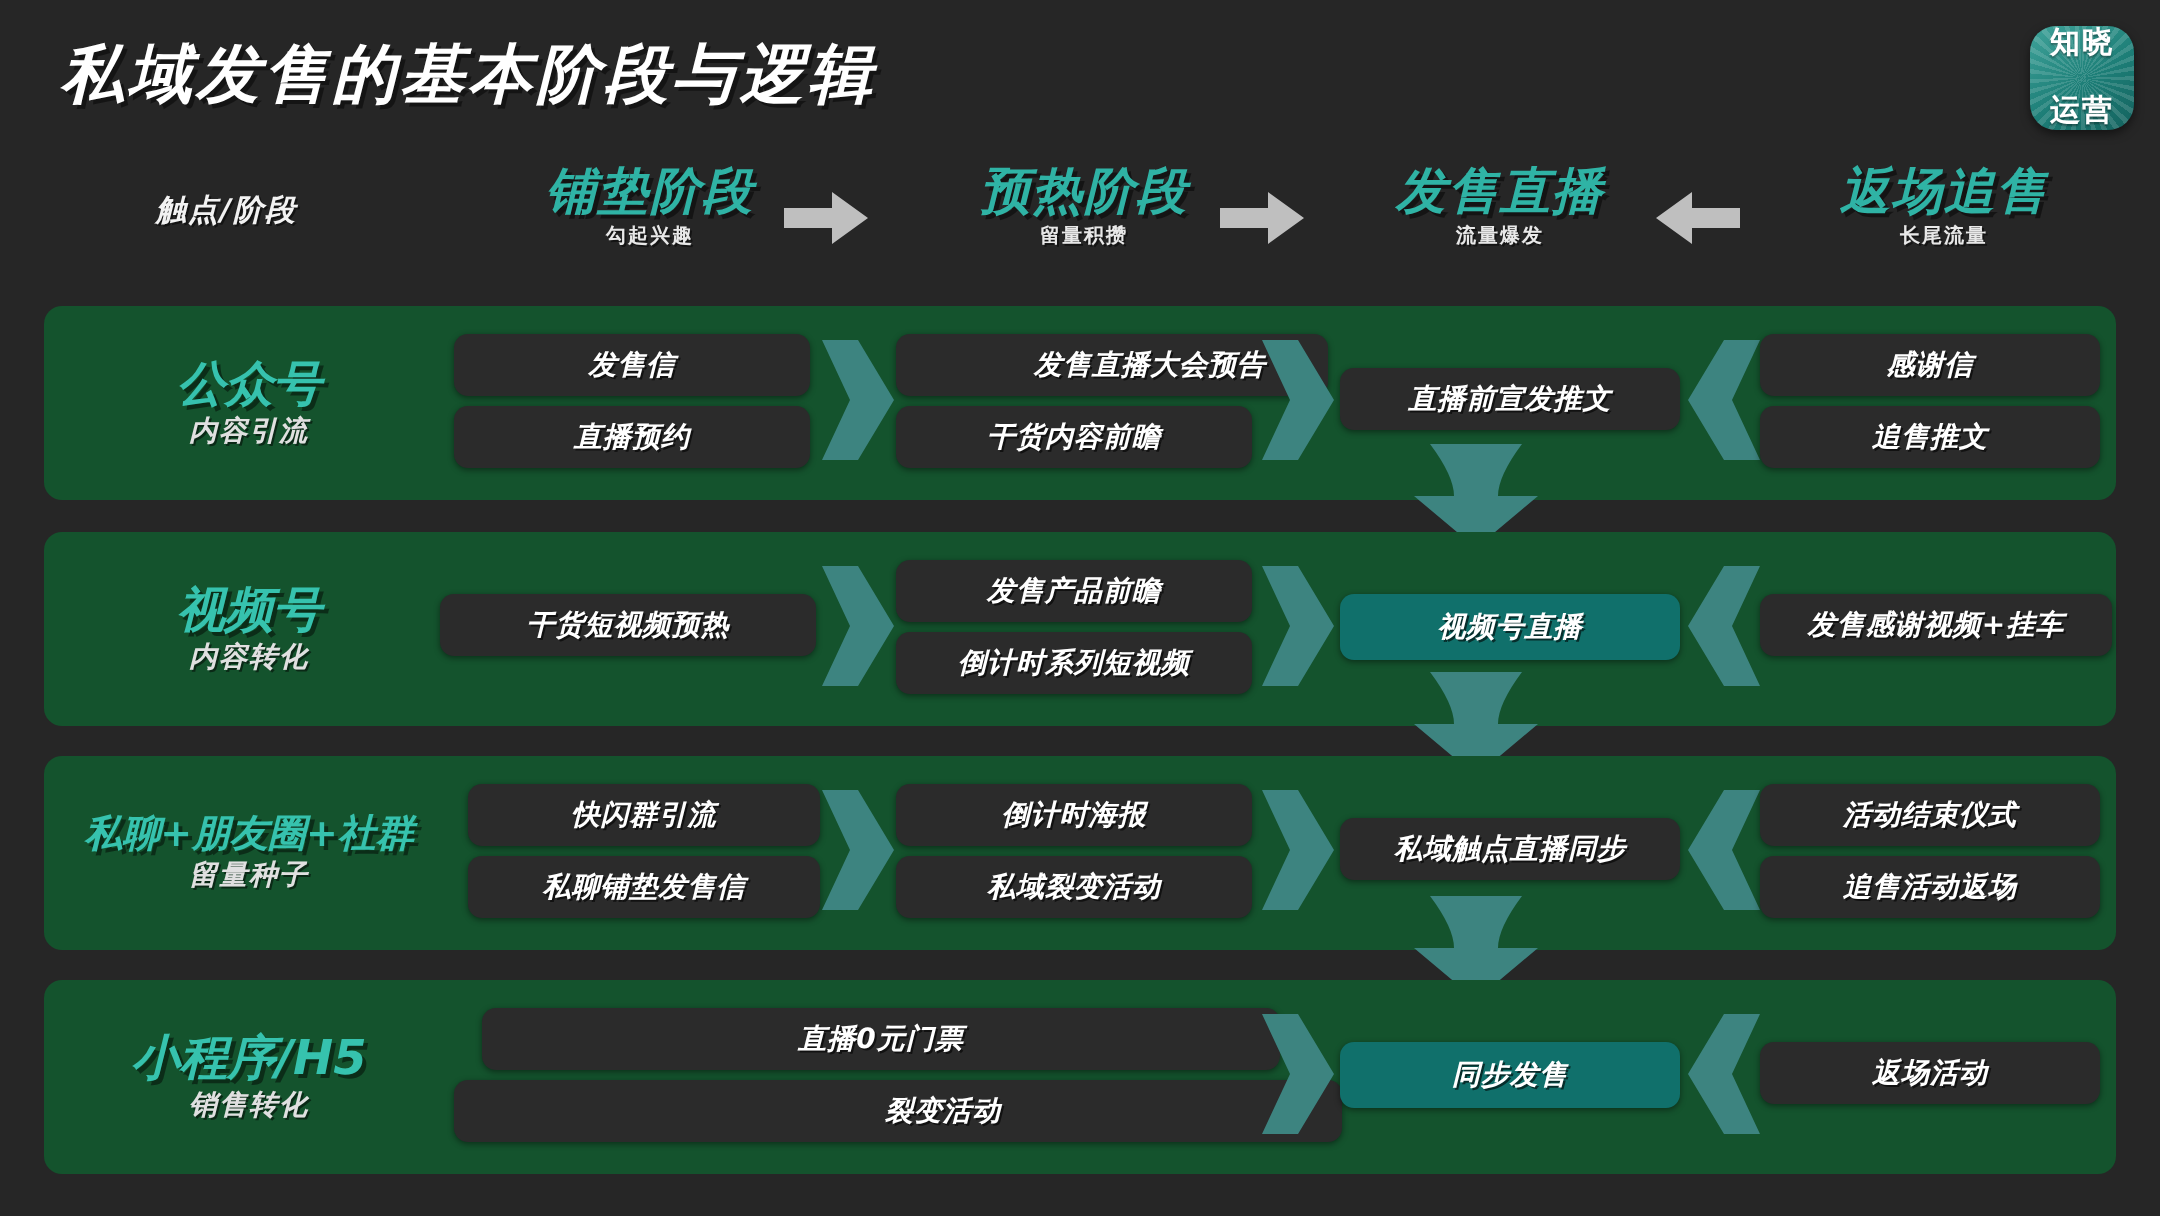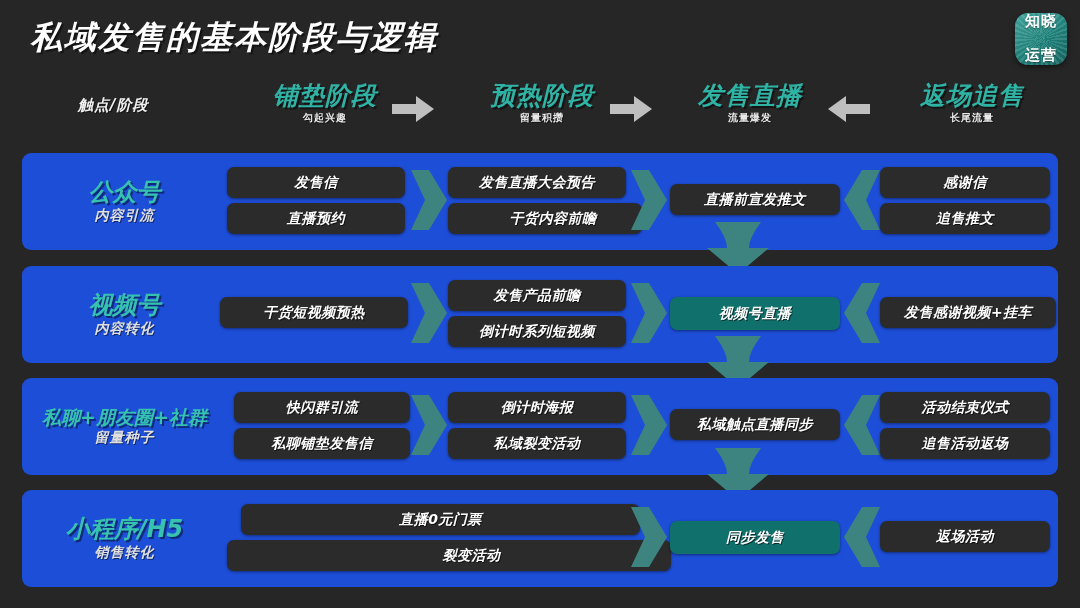--- a/index.html
+++ b/index.html
@@ -62,21 +62,21 @@
     text-shadow:1px 1px 0 rgba(0,0,0,.5);
   }
   .hdr-arrow{
     position:absolute;top:14px;width:42px;height:26px;
     color:#bfbfbf;
   }
 
   
   .row{
     position:absolute;left:22px;width:1036px;
-    background:#1d4ed8;border-radius:9px;
+    background:#14532d;border-radius:9px;
   }
   .row-label{
     position:absolute;left:0;top:50%;transform:translateY(-50%);
     width:205px;text-align:center;
   }
   .row-label .rl-main{
     font-size:24px;font-weight:bold;font-style:italic;
     color:#36c2ae;letter-spacing:0px;line-height:1.2;
     text-shadow:2px 2px 0 rgba(0,0,0,.45);
     white-space:nowrap;
@@ -169,22 +169,22 @@
 
     <div class="pill" style="left:205px;top:14px;width:178px;height:31px;">发售信</div>
     <div class="pill" style="left:205px;top:50px;width:178px;height:31px;">直播预约</div>
 
     <div class="chev" style="left:389px;top:17px;">
       <svg viewBox="0 0 36 60">
           <path d="M0 0 L18 0 L36 30 L18 60 L0 60 L14 30 Z" fill="#3d8480"></path>
         </svg>
     </div>
 
-    <div class="pill" style="left:426px;top:14px;width:178px;height:31px;">发售直播大会预告</div>
-    <div class="pill" style="left:426px;top:50px;width:178px;height:31px;padding-left:16px;">干货内容前瞻</div>
+    <div class="pill" style="left:426px;top:14px;width:178px;height:31px;padding-left:38px;">发售直播大会预告</div>
+    <div class="pill" style="left:426px;top:50px;width:178px;height:31px;">干货内容前瞻</div>
 
     <div class="chev" style="left:609px;top:17px;">
       <svg viewBox="0 0 36 60">
           <path d="M0 0 L18 0 L36 30 L18 60 L0 60 L14 30 Z" fill="#3d8480"></path>
         </svg>
     </div>
 
     <div class="pill" style="left:648px;top:31px;width:170px;height:31px;">直播前宣发推文</div>
 
     <div class="chev" style="left:822px;top:17px;">

